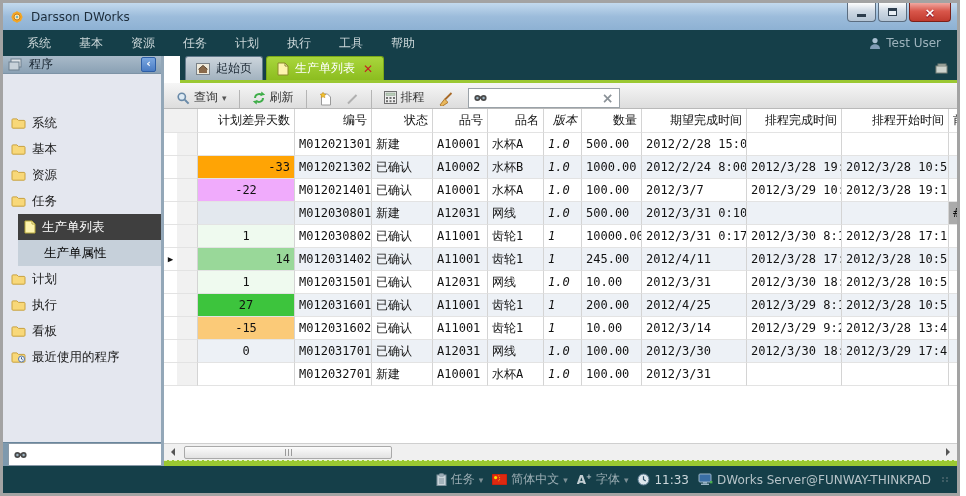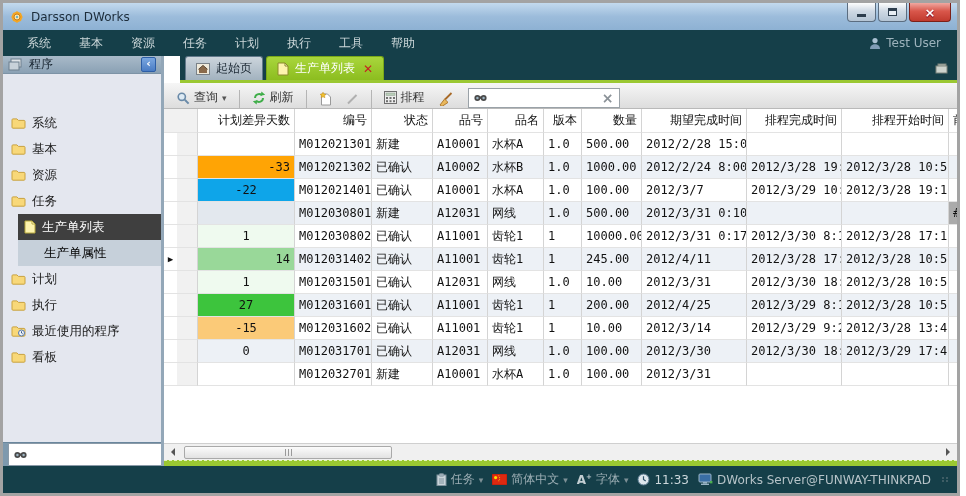--- a/index.html
+++ b/index.html
@@ -77,21 +77,21 @@
   .ghead .cell { border-right:1px solid #c2c2c2; border-bottom:1px solid #98a2ab; background:#fff;
     text-align:right; color:#000; overflow:hidden; white-space:nowrap; }
   .cell { flex:0 0 auto; overflow:hidden; white-space:pre; }
   .grow .cell { border-right:1px solid #d4d4d4; border-bottom:1px solid #e3e3e3; padding:0 4px; color:#111; }
   .rows .grow:nth-child(even) { background:#edf1f6; }
   .cg1 { width:13px; padding:0 !important; border-right:none !important; text-align:center; font-size:9px; color:#222; background:#fff; }
   .cg2 { width:21px; padding:0 !important; background:#f1f1f1; }
   .ghead .cg1, .ghead .cg2 { background:#f1f1f1; }
   .c-diff { width:97px; text-align:center; }
   .c-no { width:77px; } .c-st { width:61px; } .c-pno { width:55px; } .c-pn { width:56px; }
-  .c-ver { width:38px; } .c-qty { width:60px; text-align:left; }
+  .c-ver { width:38px;font-style:italic; } .c-qty { width:60px; text-align:left; }
   .c-due { width:105px; } .c-end { width:95px; } .c-start { width:107px; }
   .c-x { flex:1 1 auto; width:auto; border-right:none !important; text-align:center; color:#333; }
 
   
   .hscroll { height:17px; background:#f0f0f0; border-top:1px solid #cfcfcf; display:flex; align-items:center; position:relative; flex:0 0 auto; }
   .harrow { width:17px; height:16px; display:flex; align-items:center; justify-content:center; background:#f0f0f0; }
   .tri-l { width:0; height:0; border:4px solid transparent; border-right-color:#555; margin-left:-3px;}
   .tri-r { width:0; height:0; border:4px solid transparent; border-left-color:#555; margin-right:-3px;}
   .hthumb { position:absolute; left:20px; width:208px; height:13px; background:linear-gradient(#fbfbfb,#e2e2e2);
     border:1px solid #a9a9a9; border-radius:2px; display:flex; align-items:center; justify-content:center; gap:2px; }
@@ -213,31 +213,31 @@
           <span>计划</span>
         </div>
         <div class="sb-item">
           <svg width="15" height="12" viewBox="0 0 15 12">
               <path d="M1 2.8c0-.5.4-.9.9-.9h4l1.5 1.5h5.7c.5 0 .9.4.9.9v6c0 .5-.4.9-.9.9H1.9c-.5 0-.9-.4-.9-.9z" fill="#f8d879" stroke="#c9a23f"></path>
             </svg>
           <span>执行</span>
         </div>
         <div class="sb-item">
           <svg width="15" height="12" viewBox="0 0 15 12">
+              <path d="M1 2.8c0-.5.4-.9.9-.9h4l1.5 1.5h5.7c.5 0 .9.4.9.9v6c0 .5-.4.9-.9.9H1.9c-.5 0-.9-.4-.9-.9z" fill="#f8d879" stroke="#c9a23f"></path>
+            </svg>
+          <span>看板</span>
+        </div>
+        <div class="sb-item">
+          <svg width="15" height="12" viewBox="0 0 15 12">
             <path d="M1 2.8c0-.5.4-.9.9-.9h4l1.5 1.5h5.7c.5 0 .9.4.9.9v6c0 .5-.4.9-.9.9H1.9c-.5 0-.9-.4-.9-.9z" fill="#f8d879" stroke="#c9a23f"></path>
             <circle cx="10.5" cy="8" r="3" fill="#eef3f8" stroke="#5577aa"></circle>
               <path d="M10.5 6.3V8l1.2.9" stroke="#335588" fill="none"></path>
           </svg>
           <span>最近使用的程序</span>
-        </div>
-        <div class="sb-item">
-          <svg width="15" height="12" viewBox="0 0 15 12">
-              <path d="M1 2.8c0-.5.4-.9.9-.9h4l1.5 1.5h5.7c.5 0 .9.4.9.9v6c0 .5-.4.9-.9.9H1.9c-.5 0-.9-.4-.9-.9z" fill="#f8d879" stroke="#c9a23f"></path>
-            </svg>
-          <span>看板</span>
         </div>
       </div>
 
       <div class="sb-fill"></div>
 
       <div class="sb-search">
         <div class="sb-searchbox">
           <svg width="13" height="10" viewBox="0 0 13 10">
             <circle cx="3.4" cy="5" r="3" fill="#4a4a4a"></circle>
               <circle cx="9.6" cy="5" r="3" fill="#4a4a4a"></circle>
@@ -388,21 +388,21 @@
             <div class="cell c-ver">1.0</div>
             <div class="cell c-qty">1000.00</div>
             <div class="cell c-due">2012/2/24 8:00</div>
             <div class="cell c-end">2012/3/28 19:10</div>
             <div class="cell c-start">2012/3/28 10:52</div>
             <div class="cell c-x"></div>
           </div>
             <div class="grow">
             <div class="cell cg1"></div>
             <div class="cell cg2"></div>
-            <div class="cell c-diff" style="background-color: #0ea5e9;">-22</div>
+            <div class="cell c-diff" style="background-color: #f0abfc;">-22</div>
             <div class="cell c-no">M012021401</div>
             <div class="cell c-st">已确认</div>
             <div class="cell c-pno">A10001</div>
             <div class="cell c-pn">水杯A</div>
             <div class="cell c-ver">1.0</div>
             <div class="cell c-qty">100.00</div>
             <div class="cell c-due">2012/3/7</div>
             <div class="cell c-end">2012/3/29 10:20</div>
             <div class="cell c-start">2012/3/28 19:10</div>
             <div class="cell c-x"></div>

